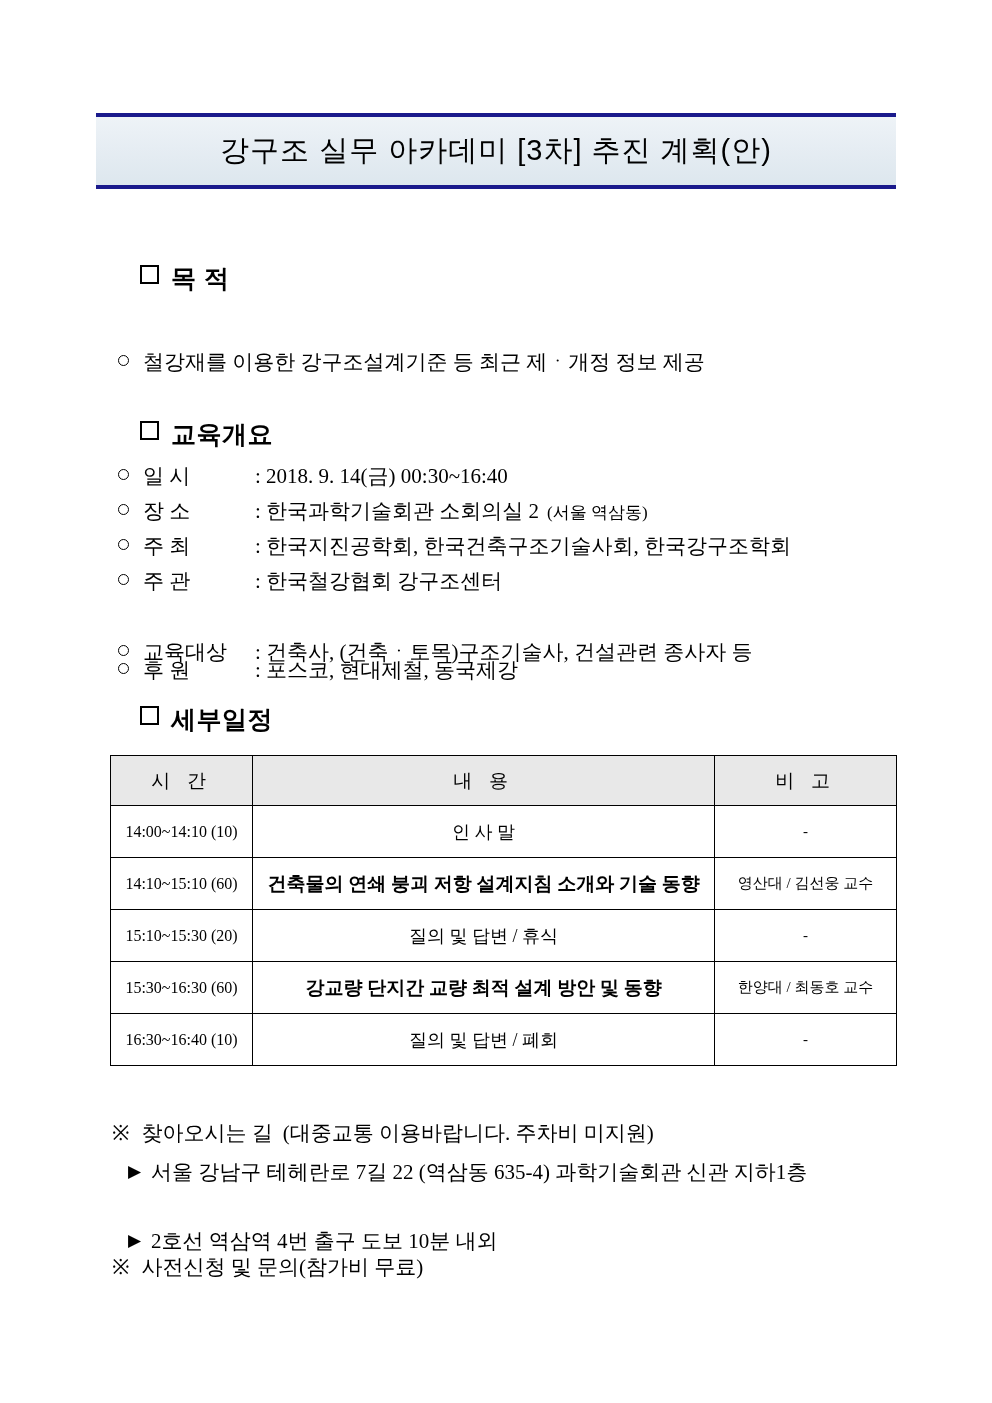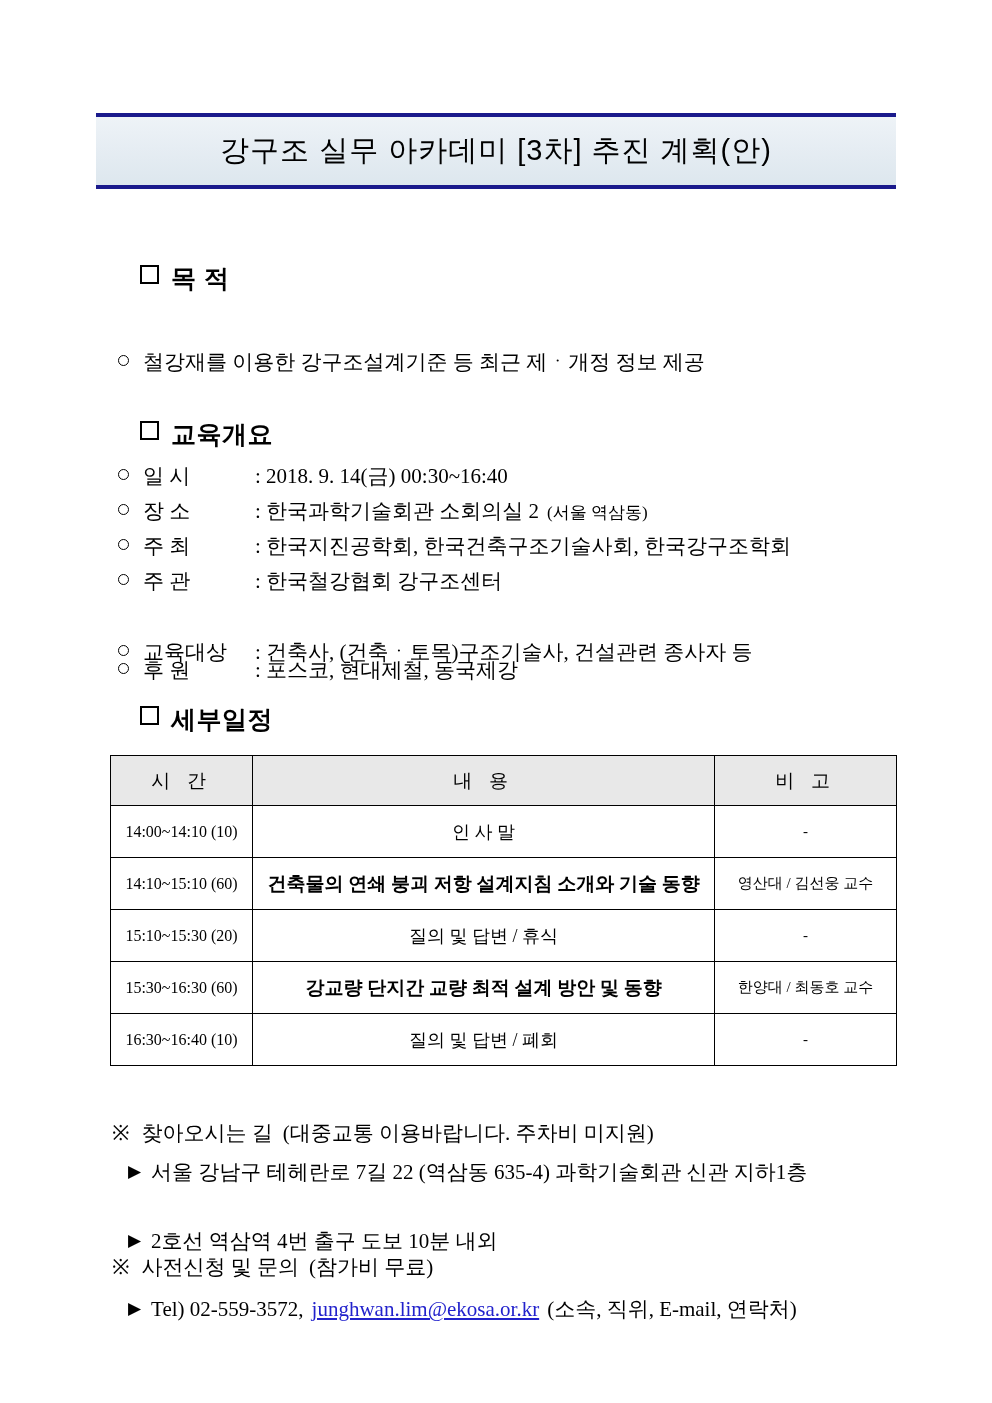--- a/index.html
+++ b/index.html
@@ -241,19 +241,16 @@
     <span class="mark">※</span><span>찾아오시는 길</span><span class="note-sm" style="margin-left:10px;">(대중교통 이용바랍니다. 주차비 미지원)</span>
   </div>
   <div class="sub-row" style="left:128px; top:1158px;">
     <span class="tri">▶</span><span>서울 강남구 테헤란로 7길 22 (역삼동 635-4) 과학기술회관 신관 지하1층</span>
   </div>
   <div class="sub-row" style="left:128px; top:1194px;margin-top:33px;">
     <span class="tri">▶</span><span>2호선 역삼역 4번 출구 도보 10분 내외</span>
   </div>
 
   <div class="note-row" style="left:112px; top:1252px;">
-    <span class="mark">※</span><span>사전신청 및 문의</span><span class="note-sm" style="margin-left:10px;">(참가비 무료)</span>
-  </div>
-  <div class="sub-row" style="left:128px; top:1295px;">
-    <span class="tri">▶</span><span>Tel) 02-559-3572,</span><span class="email-link" style="margin-left:8px;">junghwan.lim@ekosa.or.kr</span><span class="note-sm" style="margin-left:8px;">(소속, 직위, E-mail, 연락처)</span>
+    <span class="mark">※</span><span>사전신청 및 문의</span><span class="note-sm" style="">(참가비 무료)</span>
   </div>
 
 </div>
 
 </body></html>

